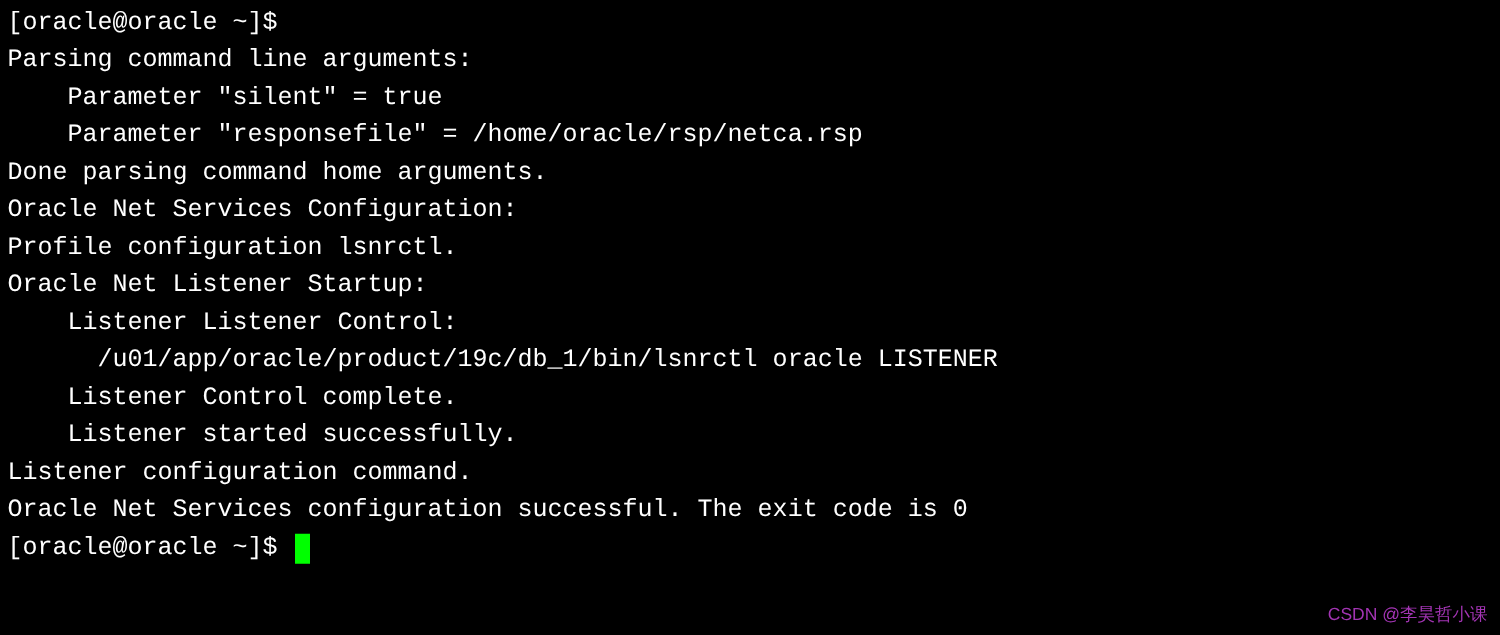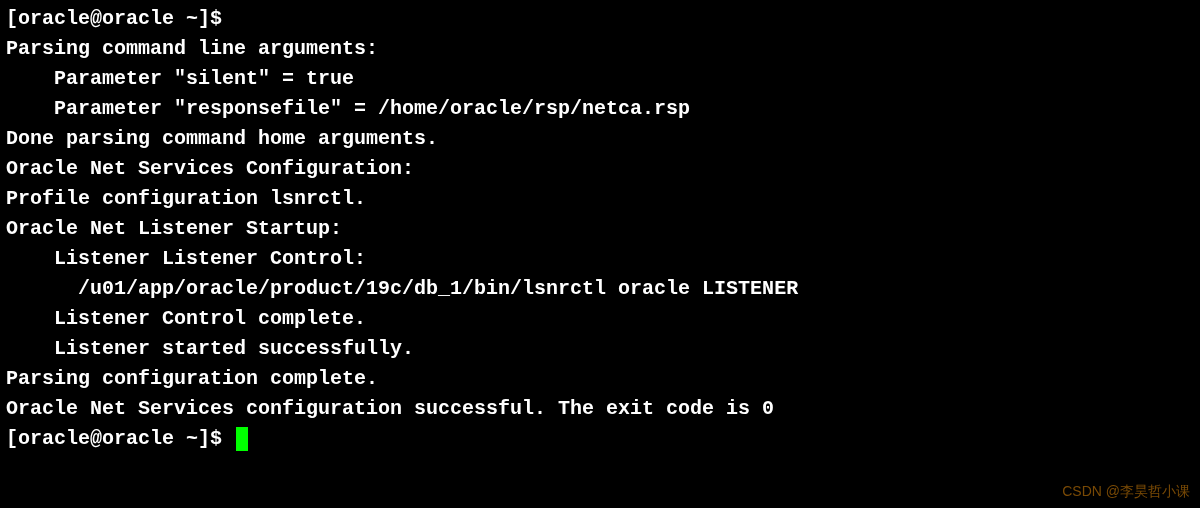--- a/index.html
+++ b/index.html
@@ -1,19 +1,18 @@
 <!DOCTYPE html>
 <html><head>
   <meta charset="utf-8">
   <style>
     * {
       margin: 0;
       padding: 0;
       box-sizing: border-box;
-      font-weight: bold;
     }
     body {
       background-color: #000000;
       font-family: "Consolas", "Courier New", monospace;
       font-size: 20px;
       line-height: 1.5;
       color: #ffffff;
       padding: 4px 6px;
       width: 1200px;
       height: 508px;
@@ -34,21 +33,21 @@
       width: 12px;
       height: 24px;
       background-color: #00ff00;
       margin-left: 2px;
       vertical-align: middle;
     }
     .watermark {
       position: absolute;
       bottom: 6px;
       right: 10px;
-      color: #a16207;
+      color: #d946ef;
       font-size: 14px;
       font-family: Arial, sans-serif;
       opacity: 0.75;
       font-weight: normal;
     }
   </style>
 </head>
 <body>
 
 <div class="line prompt-line">
@@ -59,19 +58,19 @@
 <div class="line">    Parameter "silent" = true</div>
 <div class="line">    Parameter "responsefile" = /home/oracle/rsp/netca.rsp</div>
 <div class="line">Done parsing command home arguments.</div>
 <div class="line">Oracle Net Services Configuration:</div>
 <div class="line">Profile configuration lsnrctl.</div>
 <div class="line">Oracle Net Listener Startup:</div>
 <div class="line">    Listener Listener Control: </div>
 <div class="line">      /u01/app/oracle/product/19c/db_1/bin/lsnrctl oracle LISTENER</div>
 <div class="line">    Listener Control complete.</div>
 <div class="line">    Listener started successfully.</div>
-<div class="line">Parsing configuration complete.</div>
+<div class="line">Listener configuration command.</div>
 <div class="line">Oracle Net Services configuration successful. The exit code is 0</div>
 <div class="line prompt-line">
   <span>[oracle@oracle ~]$ </span><span class="cursor"></span>
 </div>
 
 <div class="watermark">CSDN @李昊哲小课</div>
 
 </body></html>

